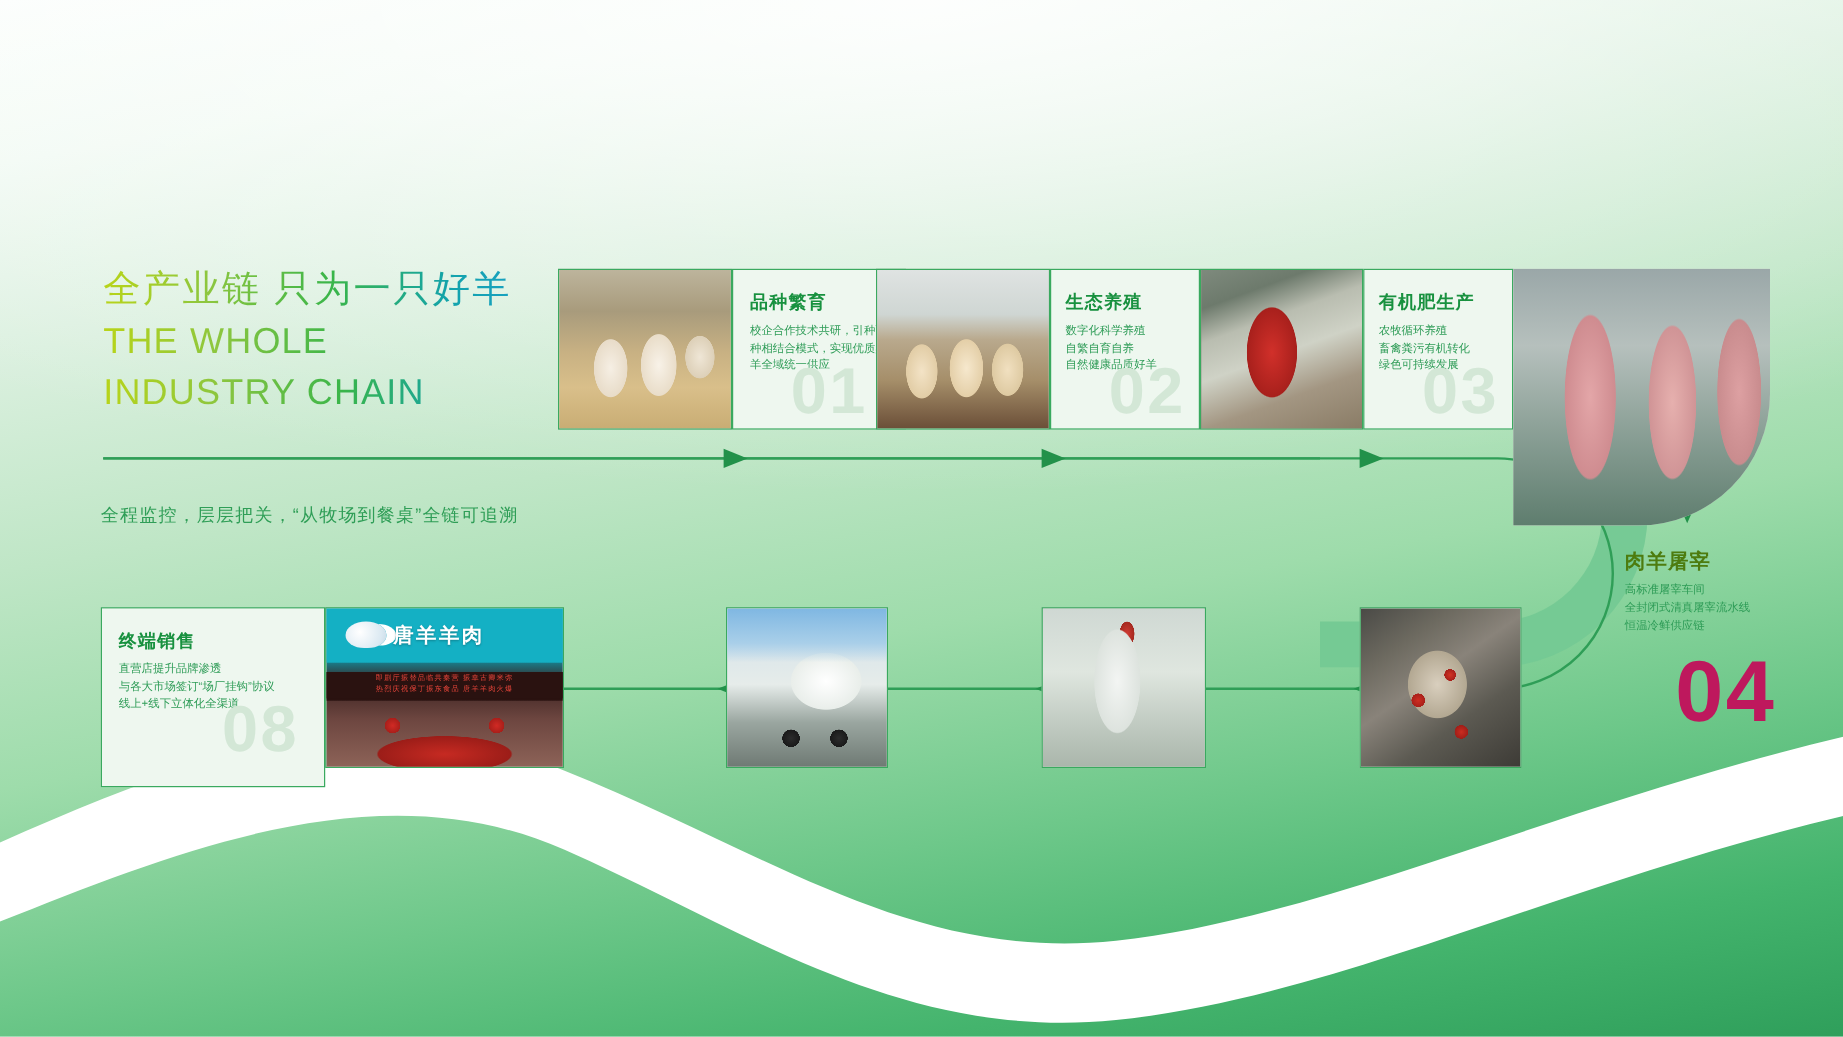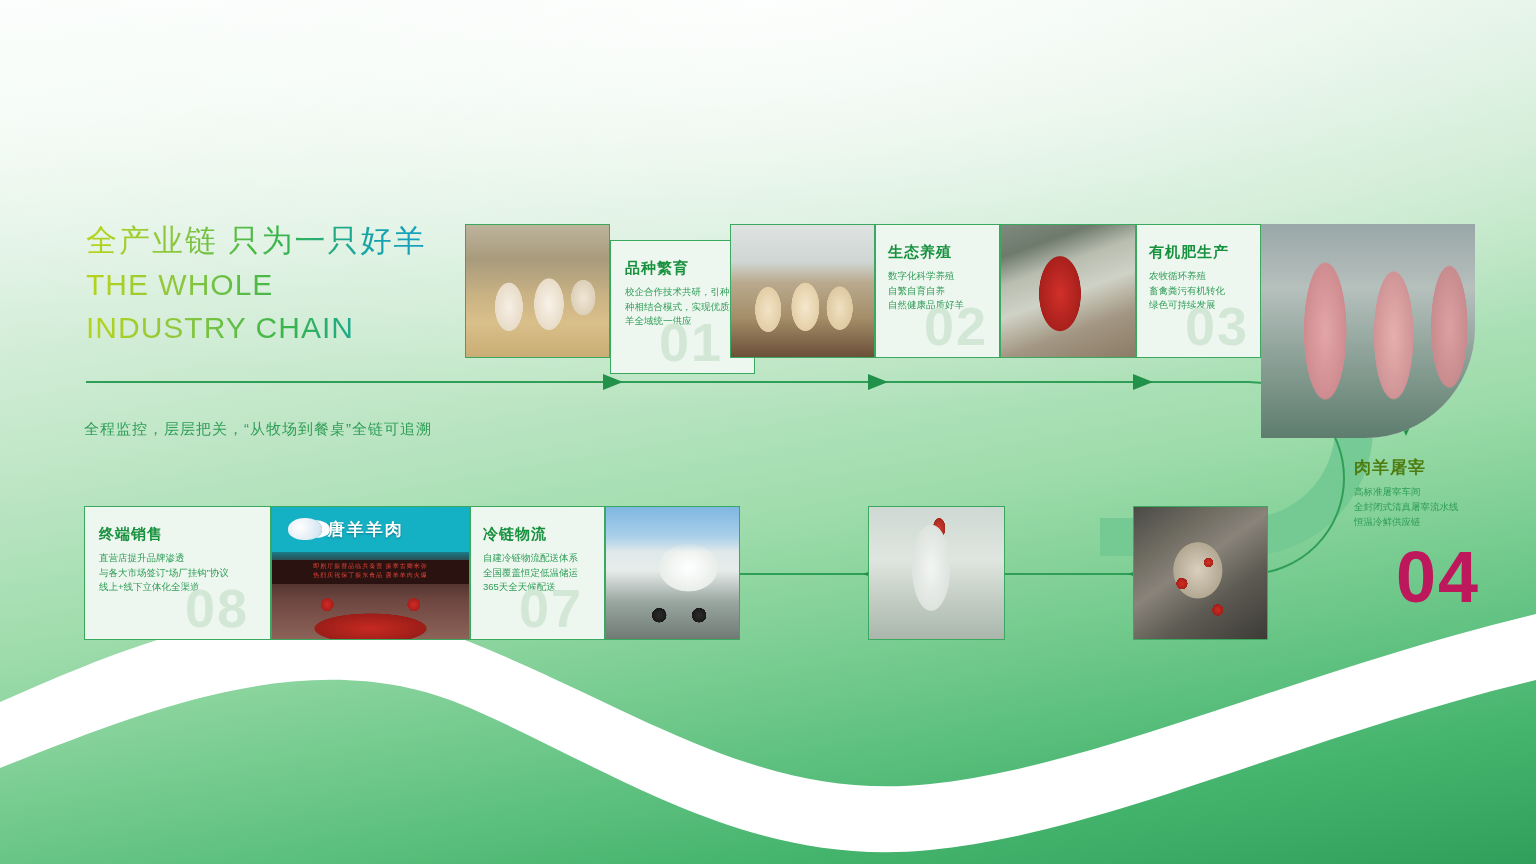--- a/index.html
+++ b/index.html
@@ -181,21 +181,21 @@
     <div class="cn">全产业链  只为一只好羊</div>
     <div class="en">THE WHOLE</div>
     <div class="en">INDUSTRY CHAIN</div>
   </div>
   <div class="subline">全程监控，层层把关，“从牧场到餐桌”全链可追溯</div>
 
   <div class="card img" style="left:465px;top:224px;width:145px;height:134px;">
     <div class="photo ph-lambs"></div>
   </div>
 
-  <div class="card" style="left:610px;top:224px;width:145px;height:134px;margin-top:16px;">
+  <div class="card" style="left:610px;top:224px;width:145px;height:134px;">
     <div class="ttl" style="left:14px;top:18px;font-size:15px;">品种繁育</div>
     <div class="desc" style="left:14px;top:44px;">
       <div>校企合作技术共研，引种育</div>
       <div>种相结合模式，实现优质羔</div>
       <div>羊全域统一供应</div>
     </div>
     <div class="num" style="left:48px;top:74px;">01</div>
   </div>
 
   <div class="card img" style="left:730px;top:224px;width:145px;height:134px;">
@@ -243,35 +243,26 @@
 
   <div class="card img" style="left:1133px;top:506px;width:135px;height:134px;">
     <div class="photo ph-meat"></div>
   </div>
 
 
   <div class="card img" style="left:868px;top:506px;width:137px;height:134px;">
     <div class="photo ph-lab"></div>
   </div>
 
-  <div class="card" style="left:470px;top:506px;width:135px;height:134px;">
-    <div class="ttl" style="left:12px;top:18px;font-size:15px;">冷链物流</div>
-    <div class="desc" style="left:12px;top:44px;">
-      <div>自建冷链物流配送体系</div>
-      <div>全国覆盖恒定低温储运</div>
-      <div>365天全天候配送</div>
-    </div>
-    <div class="num" style="left:48px;top:74px;">07</div>
-  </div>
 
   <div class="card img" style="left:605px;top:506px;width:135px;height:134px;">
     <div class="photo ph-truck"></div>
   </div>
 
-  <div class="card" style="left:84px;top:506px;width:187px;height:134px;">
+  <div class="card" style="left:84px;top:506px;width:187px;height:150px;">
     <div class="ttl" style="left:14px;top:18px;font-size:15px;">终端销售</div>
     <div class="desc" style="left:14px;top:44px;">
       <div>直营店提升品牌渗透</div>
       <div>与各大市场签订“场厂挂钩”协议</div>
       <div>线上+线下立体化全渠道</div>
     </div>
     <div class="num" style="left:100px;top:74px;">08</div>
   </div>
 
   <div class="card img" style="left:271px;top:506px;width:199px;height:134px;">

